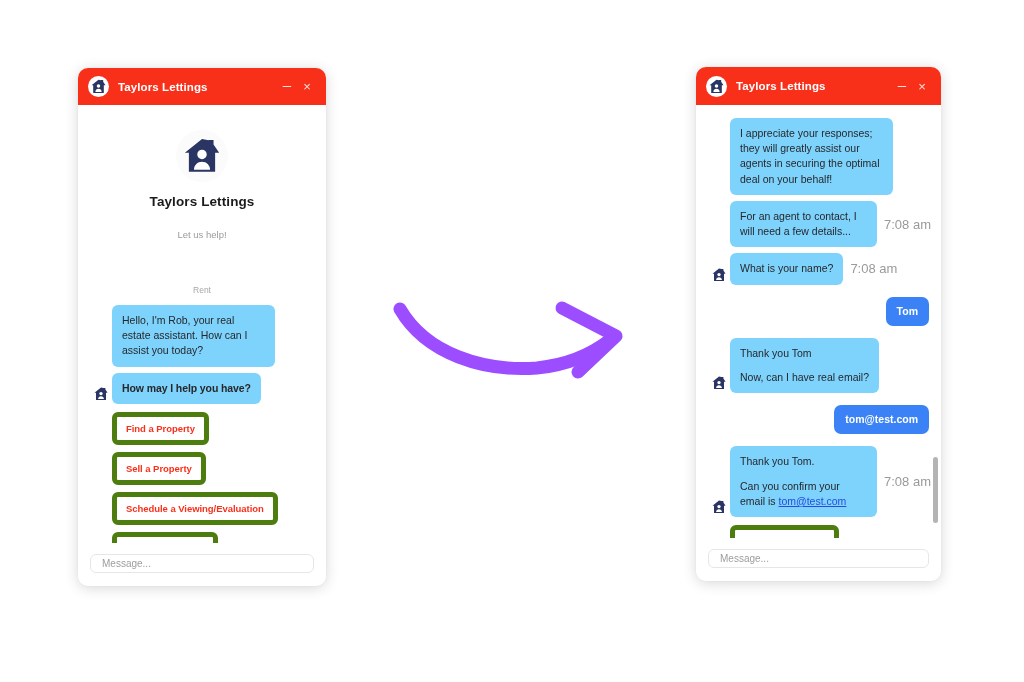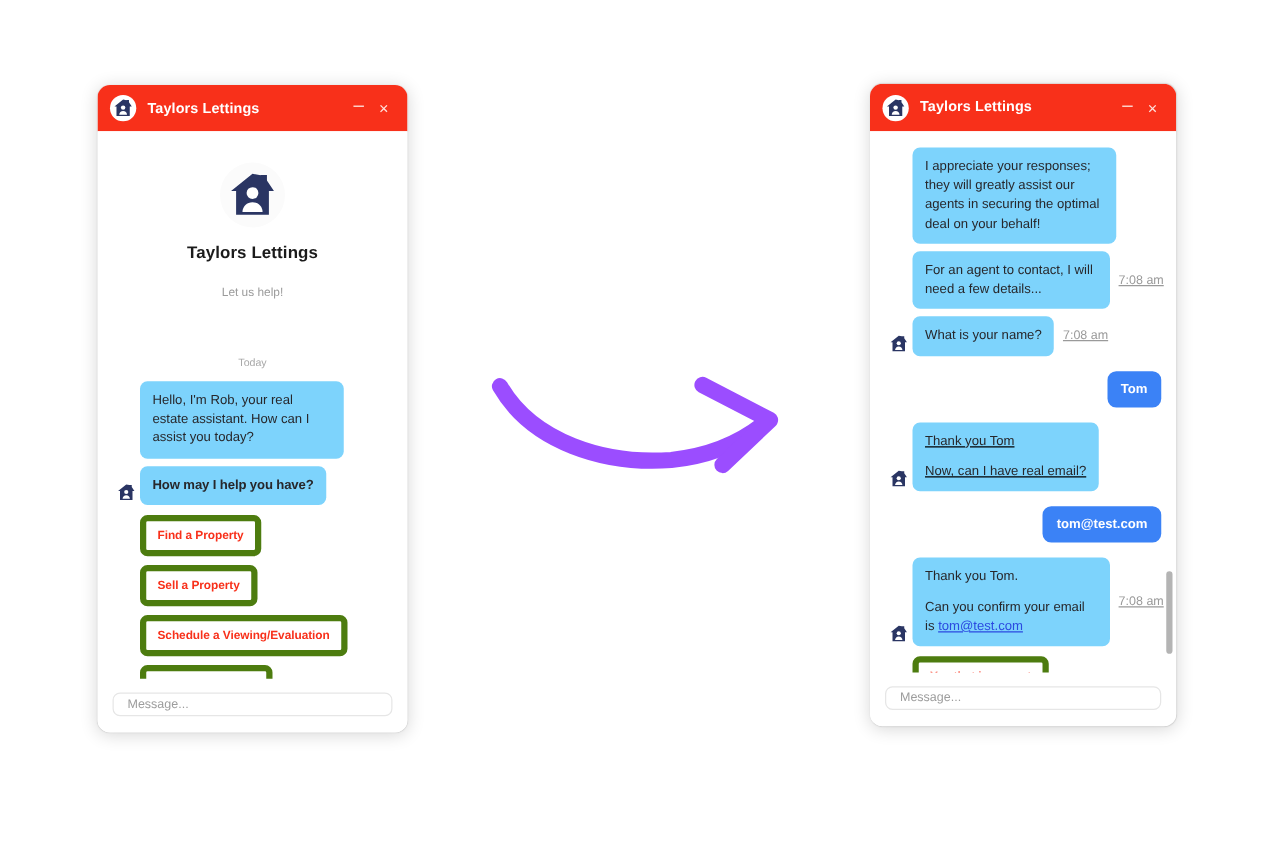--- a/index.html
+++ b/index.html
@@ -185,25 +185,24 @@
     padding: 7px 11px;
     border-radius: 7px;
     max-width: 170px;
   }
   .bubble-wrap {
     display: flex;
     align-items: center;
     gap: 7px;
   }
   .timestamp {
-    font-size: 10px;
+    font-size: 13px;
     color: #9a9a9a;
     white-space: nowrap;
     flex: 0 0 auto;
-    text-decoration: underline;
   }
 
   
   .quick-replies {
     margin-top: 8px;
     padding-left: 24px;
   }
   .qr-btn {
     display: inline-block;
     border: 5px solid #4d7c0f;
@@ -298,21 +297,21 @@
             <svg width="42" height="42" viewBox="0 0 24 24" aria-hidden="true">
               <path d="M12 2.3 2.2 10.2h2.3V21h15V10.2h2.3L18.6 5.4V2.9h-2.9v0.1L12 2.3z" fill="#2a3563"></path>
               <circle cx="12" cy="11.1" r="2.7" fill="#ffffff"></circle>
               <path d="M7.4 19.8c0-2.6 2.1-4.5 4.6-4.5s4.6 1.9 4.6 4.5z" fill="#ffffff"></path>
             </svg>
           </div>
           <div class="intro-name">Taylors Lettings</div>
           <div class="intro-sub">Let us help!</div>
         </div>
 
-        <div class="day-divider">Today</div>
+        <div class="day-divider">Rent</div>
 
         <div class="msg-row">
           <div class="avatar-slot empty">
             <svg width="16" height="16" viewBox="0 0 24 24" aria-hidden="true">
               <path d="M12 2.3 2.2 10.2h2.3V21h15V10.2h2.3L18.6 5.4V2.9h-2.9v0.1L12 2.3z" fill="#2a3563"></path>
               <circle cx="12" cy="11.4" r="2.5" fill="#ffffff"></circle>
               <path d="M7.6 19.6c0-2.5 2-4.3 4.4-4.3s4.4 1.8 4.4 4.3z" fill="#ffffff"></path>
             </svg>
           </div>
           <div class="bubble">Hello, I'm Rob, your real estate assistant. How can I assist you today?</div>
@@ -408,21 +407,21 @@
           <div class="bubble-wrap">
             <div class="bubble">What is your name?</div>
             <div class="timestamp">7:08 am</div>
           </div>
         </div>
 
         <div class="msg-row out" style="margin-top:12px;margin-bottom:12px;">
           <div class="bubble out">Tom</div>
         </div>
 
-        <div class="msg-row" style="margin-bottom:12px;text-decoration:underline;">
+        <div class="msg-row" style="margin-bottom:12px;">
           <div class="avatar-slot">
             <svg width="16" height="16" viewBox="0 0 24 24" aria-hidden="true">
               <path d="M12 2.3 2.2 10.2h2.3V21h15V10.2h2.3L18.6 5.4V2.9h-2.9v0.1L12 2.3z" fill="#2a3563"></path>
               <circle cx="12" cy="11.4" r="2.5" fill="#ffffff"></circle>
               <path d="M7.6 19.6c0-2.5 2-4.3 4.4-4.3s4.4 1.8 4.4 4.3z" fill="#ffffff"></path>
             </svg>
           </div>
           <div class="bubble">
             <p>Thank you Tom</p>
             <p>Now, can I have real email?</p>

